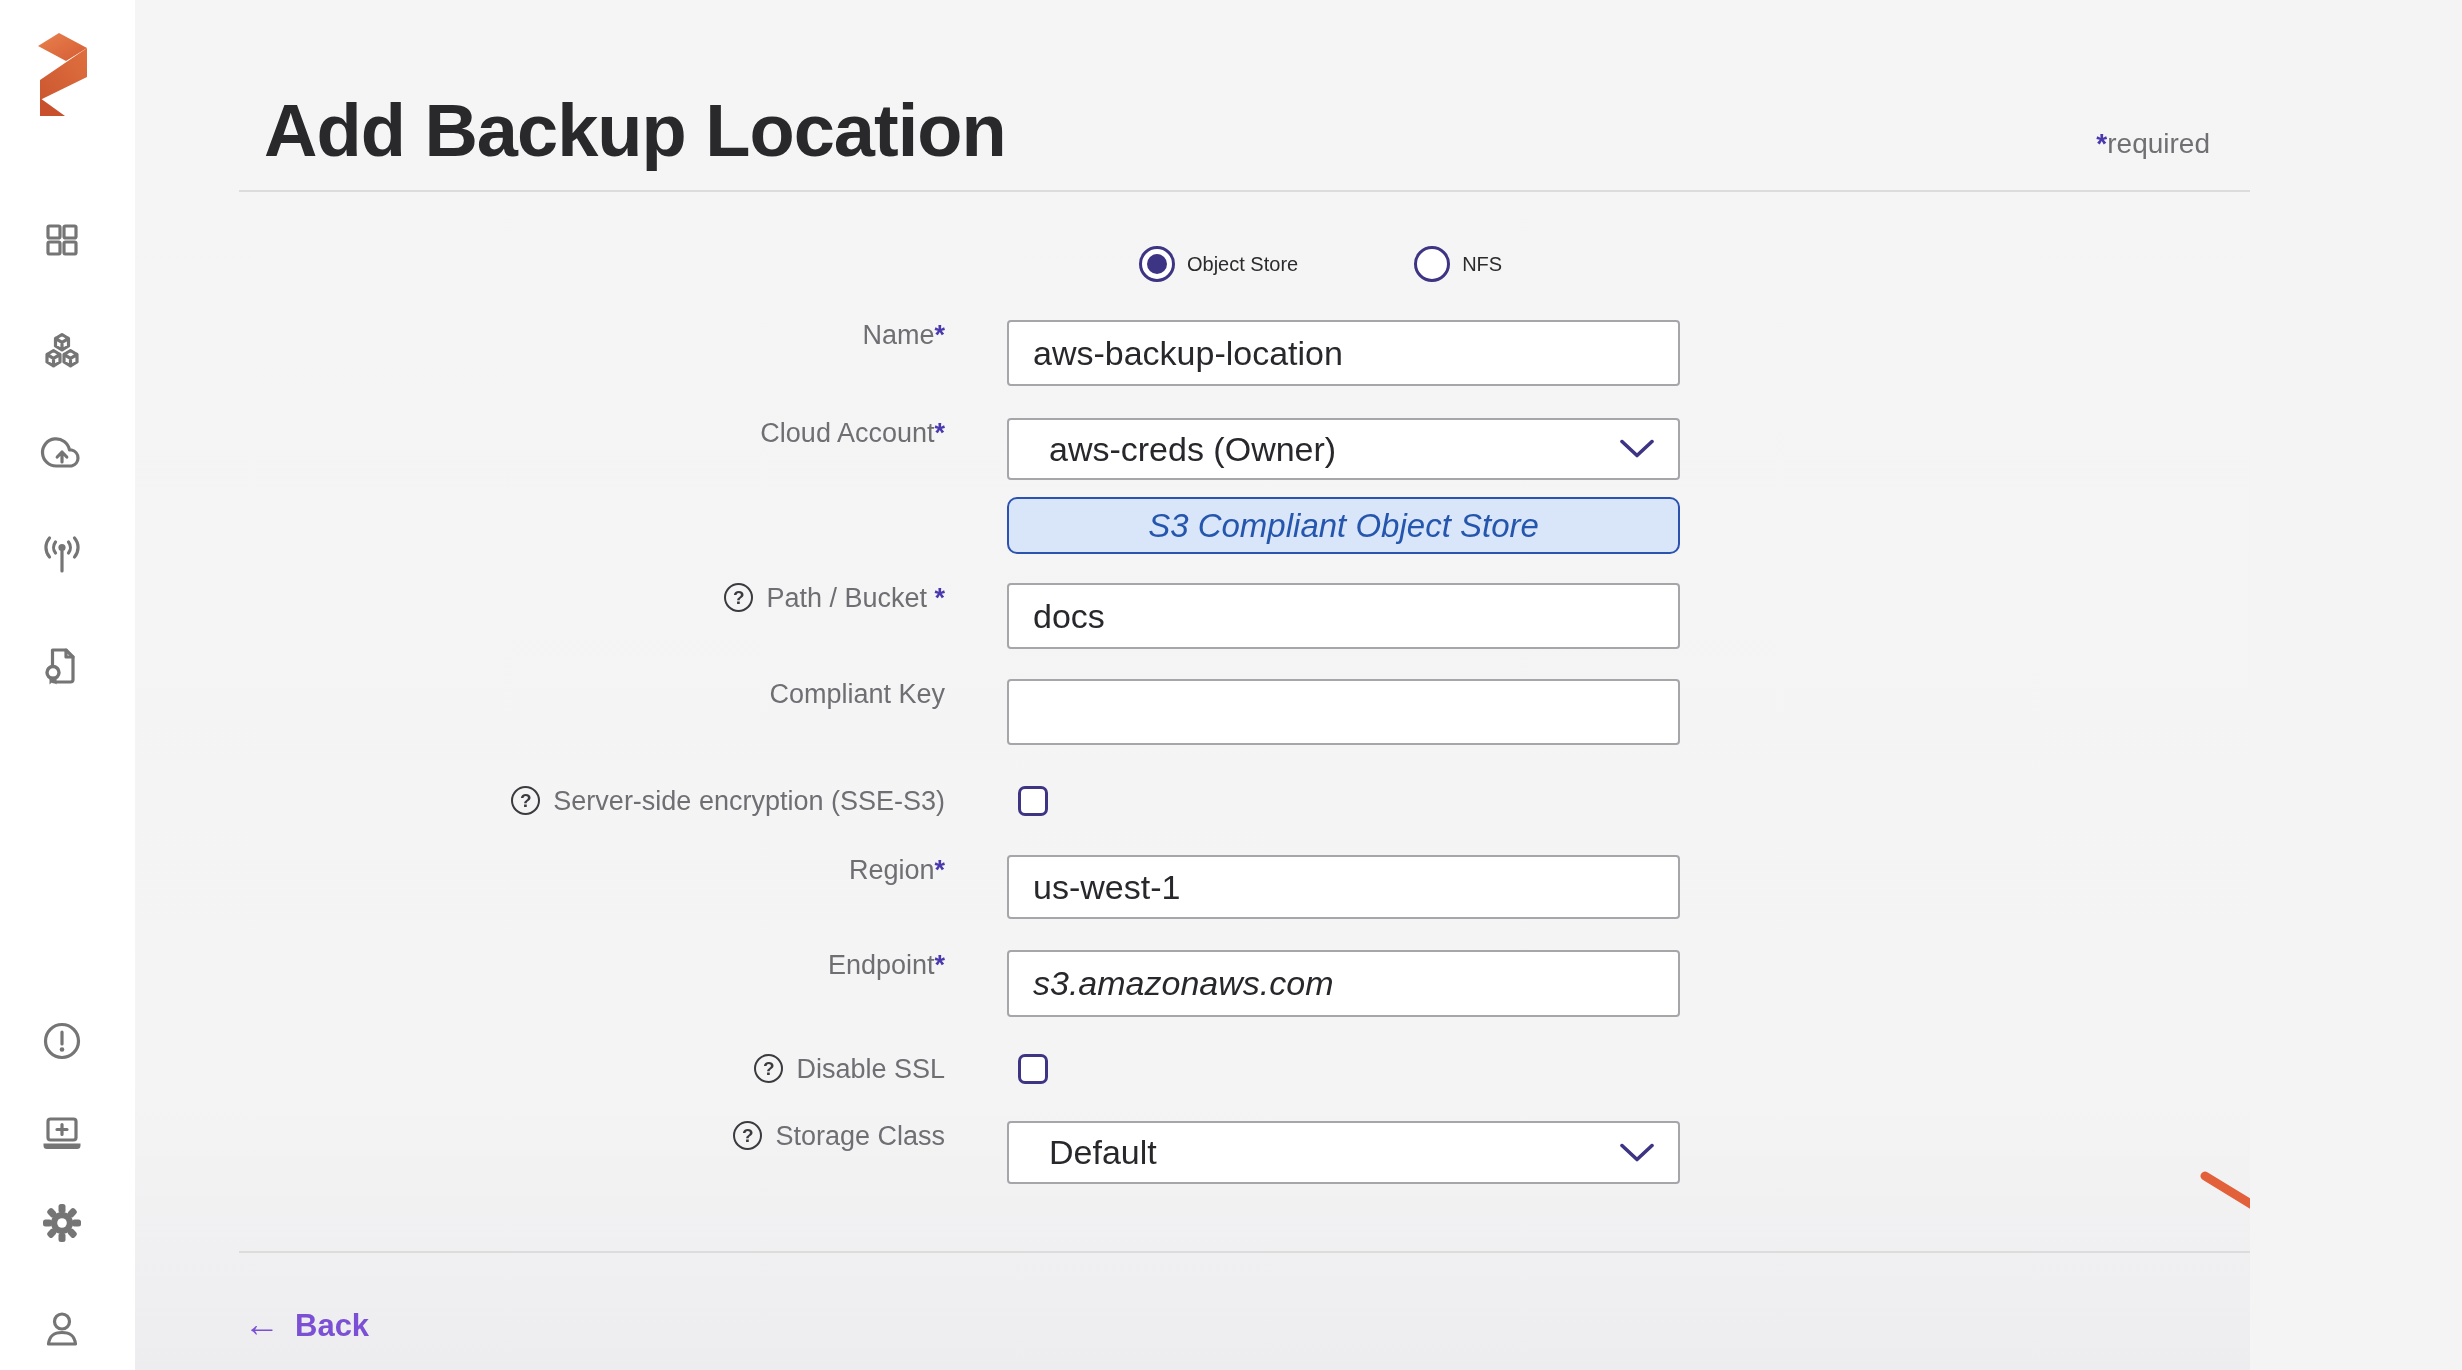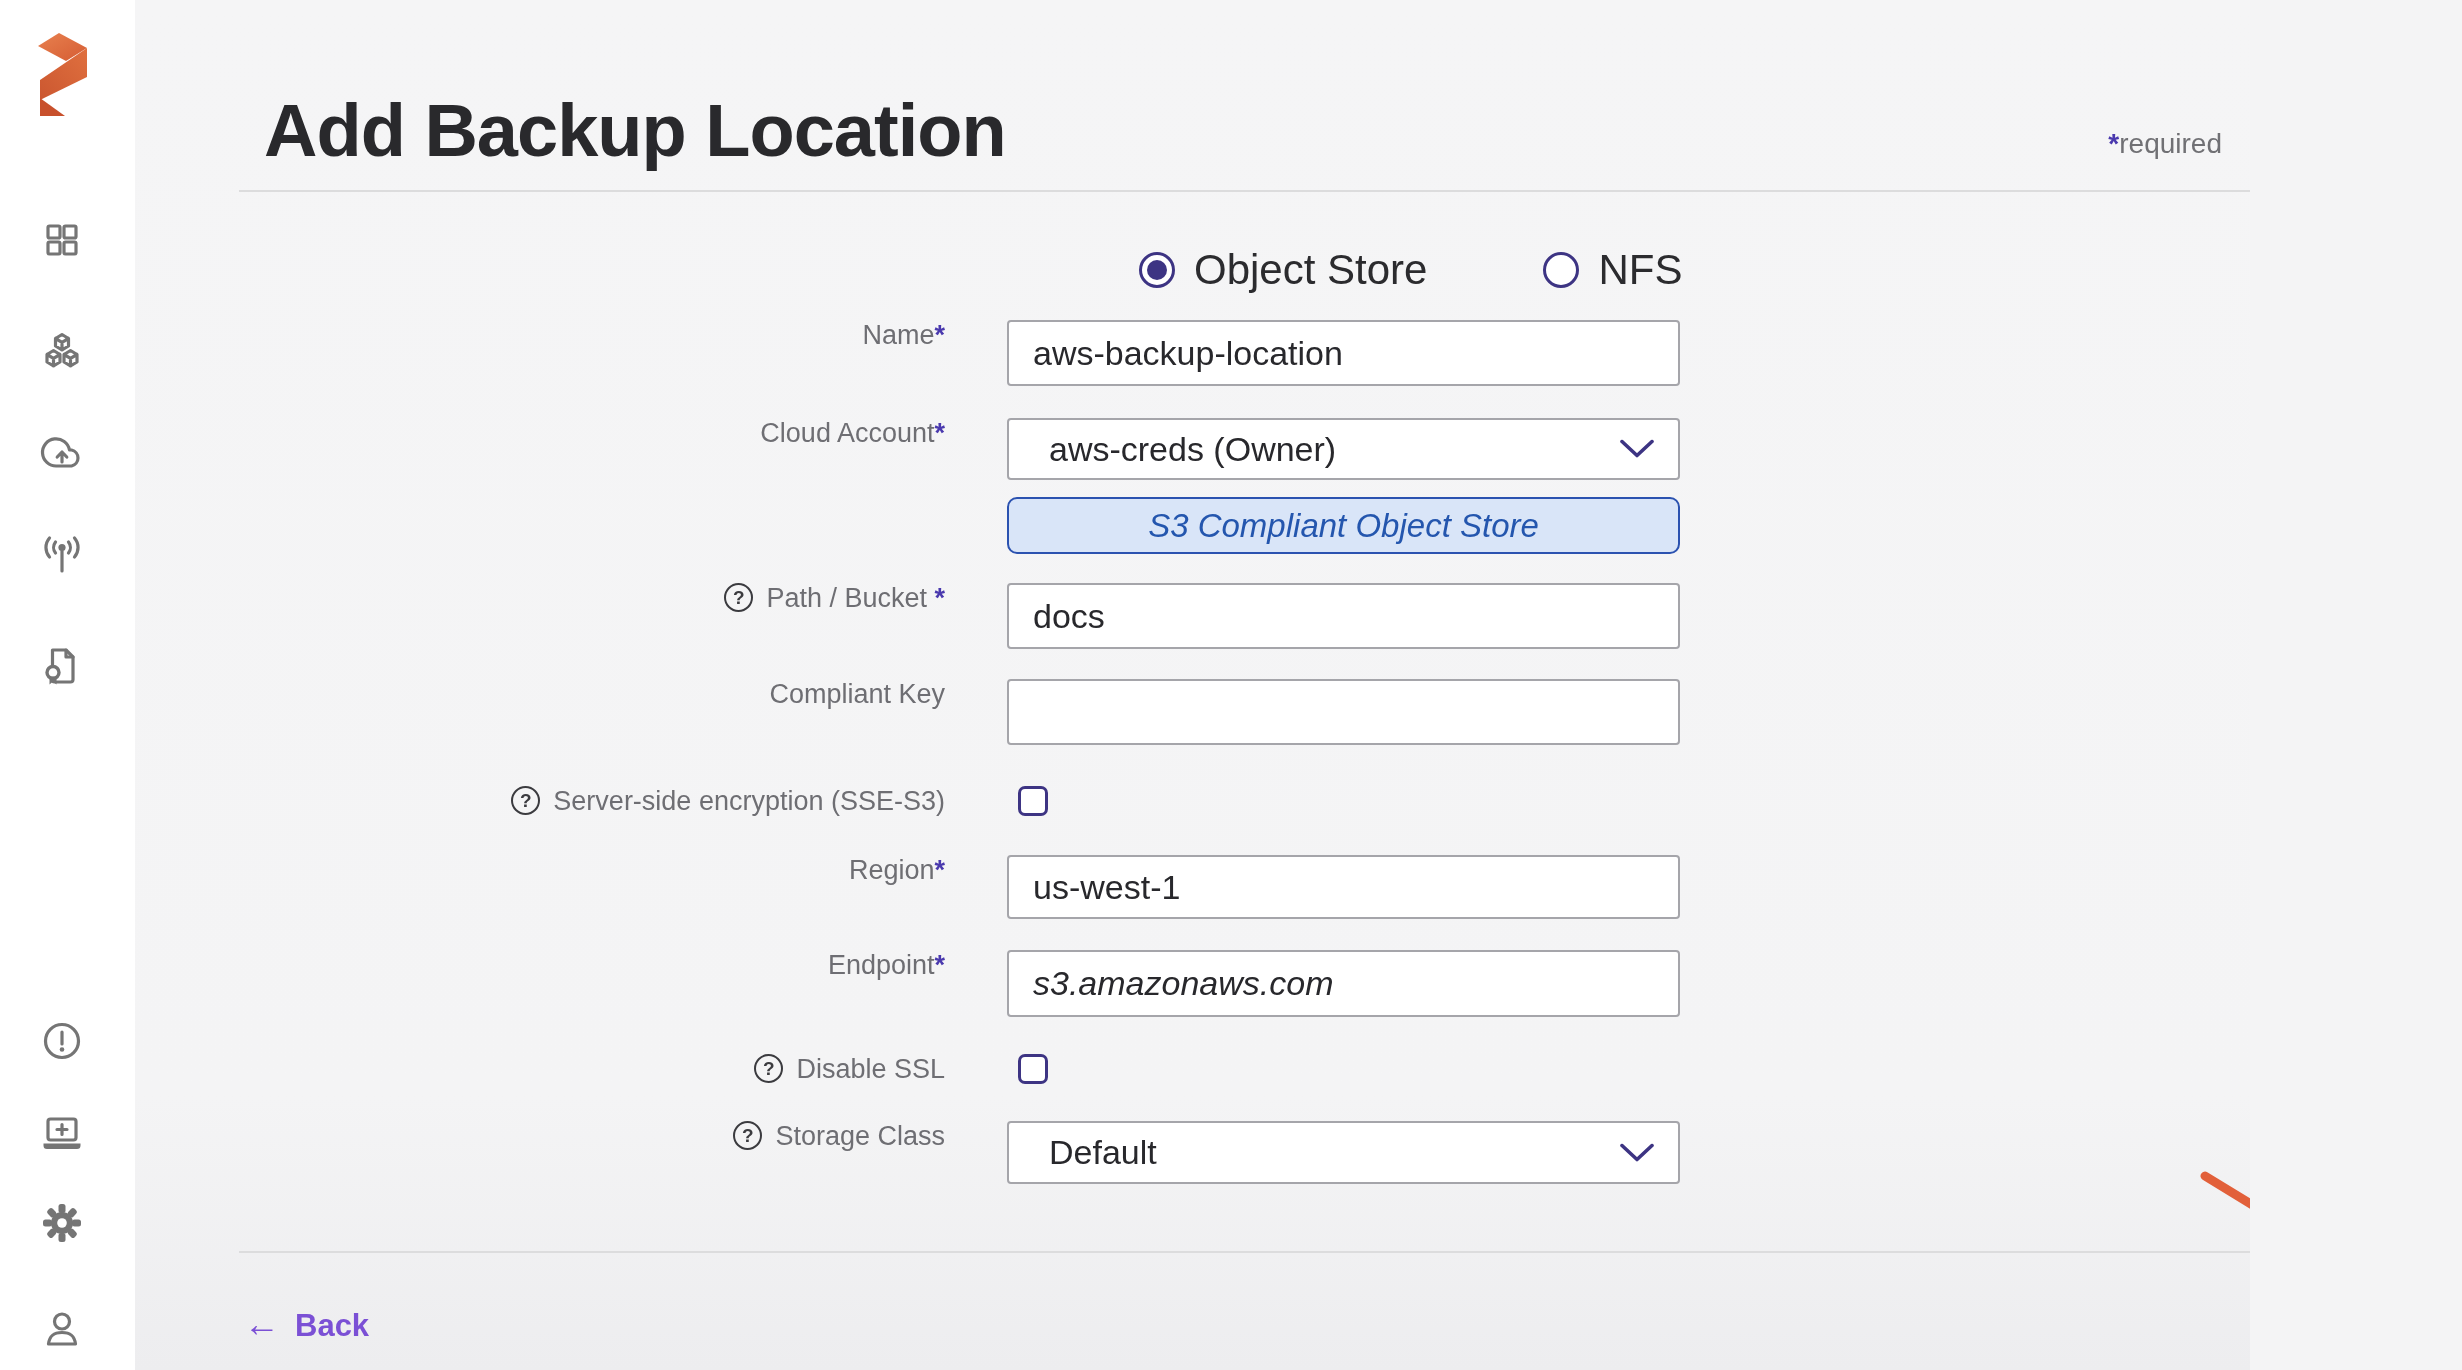--- a/index.html
+++ b/index.html
@@ -11,28 +11,28 @@
   }
   
   .sidebar { position:absolute; left:0; top:0; width:135px; height:1370px; background:#ffffff; }
   .side-icon { position:absolute; left:40px; width:44px; height:44px; display:flex; align-items:center; justify-content:center; cursor:pointer; }
   .side-icon svg { width:44px; height:44px; }
   .ic-stroke { fill:none; stroke:#757575; stroke-width:3.2; stroke-linecap:round; stroke-linejoin:round; }
   .ic-fill { fill:#757575; stroke:none; }
   .logo { position:absolute; left:38px; top:30px; width:50px; height:86px; }
   
   .page-title { position:absolute; left:264px; top:88px; font-size:74px; font-weight:bold; color:#29292c; letter-spacing:-1px; }
-  .required-note { position:absolute; right:28px; top:128px; font-size:28px; color:#707074;text-align:center; }
+  .required-note { position:absolute; right:40px; top:128px; font-size:28px; color:#707074;text-align:center; }
   .required-note .ast { color:#4a39ae; font-weight:bold; }
   .divider { position:absolute; left:239px; width:2195px; height:2px; background:#dcdcdd; }
   
   .radio-row { position:absolute; top:246px; left:1139px; display:flex; align-items:center; }
   .radio { width:36px; height:36px; border:3px solid #3d3483; border-radius:50%; background:#fff; display:flex; align-items:center; justify-content:center; cursor:pointer; flex:none; }
   .radio .dot { width:20px; height:20px; border-radius:50%; background:#3d3483; }
-  .radio-label { font-size:42px; color:#2b2b2e; margin-left:19px; }
+  .radio-label { font-size:20px; color:#2b2b2e; margin-left:12px; }
   .radio-gap { width:116px; }
   
   .flabel { position:absolute; left:0; width:945px; display:flex; justify-content:flex-end; gap:13px; font-size:27px; color:#6e6e73; }
   .flabel .ast { color:#4a39ae; font-weight:bold; }
   .help { width:29px; height:29px; border:2.5px solid #3b3b3f; border-radius:50%; color:#3b3b3f; font-size:19px; font-weight:bold; display:flex; align-items:center; justify-content:center; flex:none; cursor:pointer; }
   .tinput { position:absolute; left:1007px; width:673px; background:#fff; border:2px solid #a5a5aa; border-radius:4px; font-family:"Liberation Sans",sans-serif; font-size:34px; color:#28282c; padding:16px 24px; outline:none; }
   .dropdown { position:absolute; left:1007px; width:673px; background:#fff; border:2px solid #a5a5aa; border-radius:4px; display:flex; align-items:center; padding:0 40px; font-size:34px; color:#28282c; cursor:pointer; }
   .dropdown .chev { position:absolute; right:24px; top:50%; transform:translateY(-50%); }
   .s3-btn { position:absolute; left:1007px; width:673px; background:#d9e5f8; border:2.5px solid #2b52b0; border-radius:10px; color:#2456ae; font-size:33px; display:flex; align-items:center; justify-content:center; cursor:pointer;font-style:italic; }
   .checkbox { position:absolute; left:1018px; width:30px; height:30px; background:#fff; border:3px solid #3d3483; border-radius:7px; cursor:pointer; }

